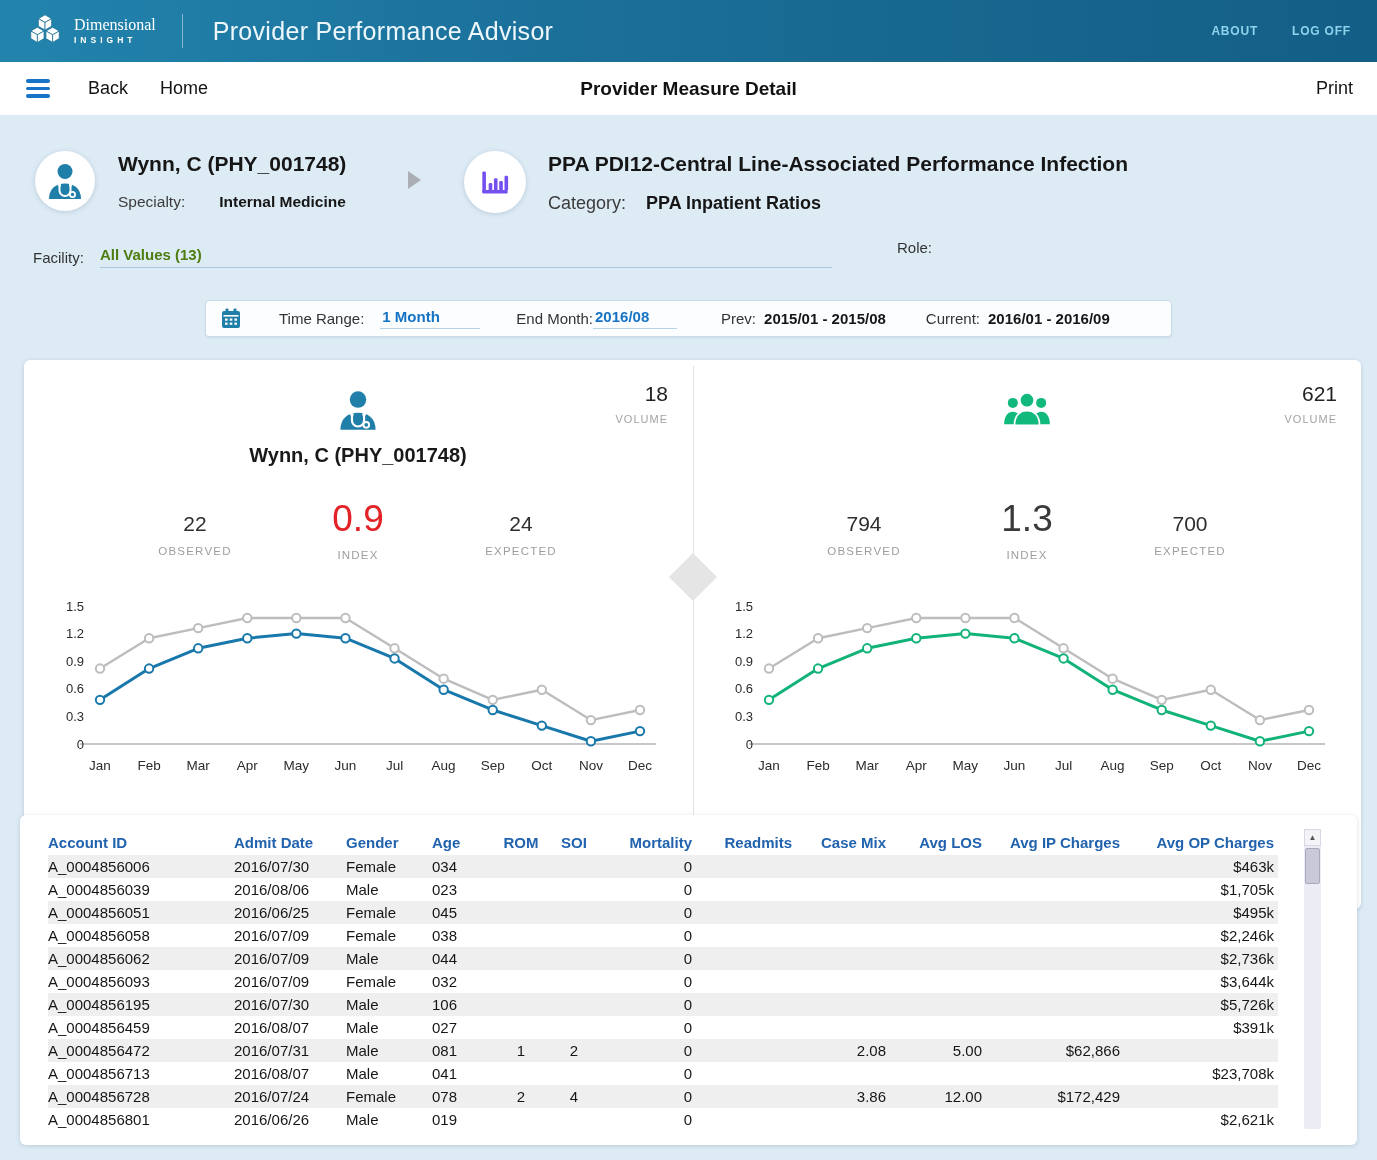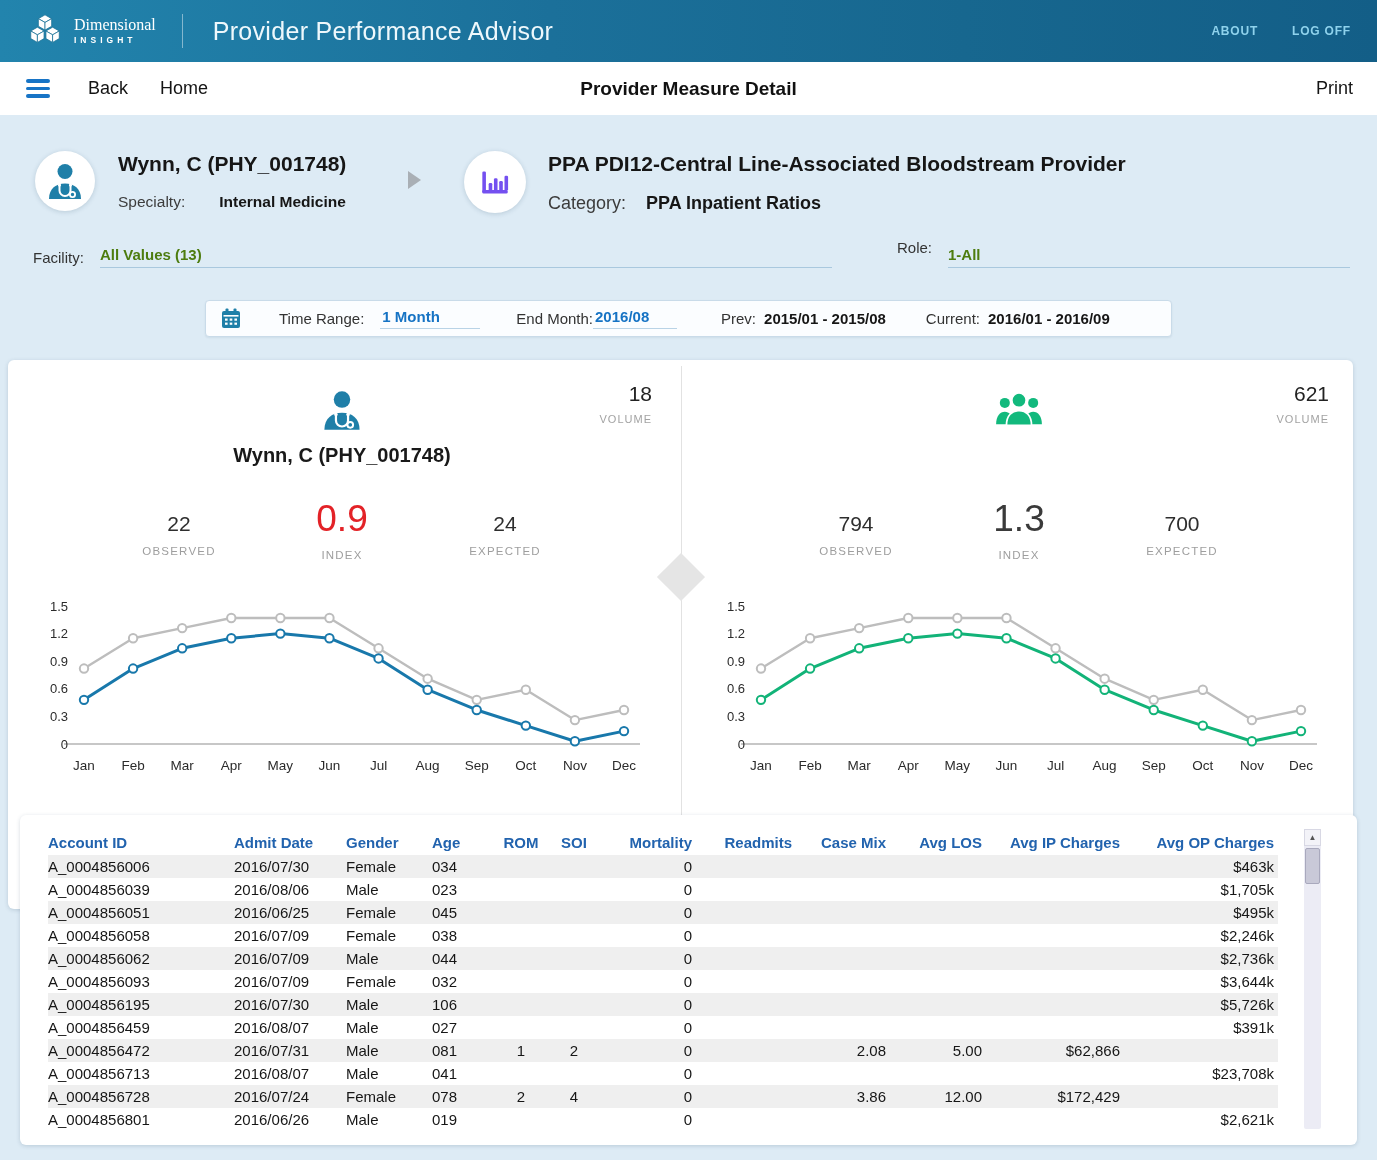--- a/index.html
+++ b/index.html
@@ -49,22 +49,22 @@
   
   .timebar{position:absolute;left:205px;top:300px;width:967px;height:37px;background:#fbfdff;
            border:1px solid #c9dbe9;border-radius:4px;box-sizing:border-box;
            display:flex;align-items:center;box-shadow:0 1px 2px rgba(30,60,90,.08);}
   .tb-label{font-size:15px;color:#333;}
   .tb-link{font-size:15px;font-weight:bold;color:#1673c4;border-bottom:1px solid #b9d3e6;
            padding:0 2px 3px 2px;cursor:pointer;text-align:left;}
   .tb-strong{font-size:15px;font-weight:bold;color:#161616;}
 
   
-  .charts-card{position:absolute;left:8px;top:360px;width:1337px;height:549px;background:#fff;
-               border-radius:6px;box-shadow:0 1px 4px rgba(30,60,90,.18);padding-left:8px;}
+  .charts-card{position:absolute;left:24px;top:360px;width:1337px;height:549px;background:#fff;
+               border-radius:6px;box-shadow:0 1px 4px rgba(30,60,90,.18);}
   .panel{position:absolute;top:0;bottom:0;width:668px;}
   .panel.left{left:0;} .panel.right{right:0;}
   .panel-divider{position:absolute;left:50%;top:6px;bottom:6px;width:1px;background:#e2e2e2;}
   .panel-diamond{position:absolute;left:calc(50% - 17px);top:200px;width:34px;height:34px;
                  background:#e5e5e5;transform:rotate(45deg);}
   .vol{position:absolute;right:24px;top:22px;text-align:right;}
   .vol-num{font-size:21px;color:#222;}
   .vol-label{font-size:11px;color:#a3a3a3;letter-spacing:1px;margin-top:7px;}
   .p-icon{position:absolute;left:0;right:0;top:28px;display:flex;justify-content:center;}
   .p-title{position:absolute;left:0;right:0;top:84px;text-align:center;font-size:20px;font-weight:bold;color:#191919;}
@@ -161,29 +161,28 @@
       <g fill="#7450f0">
         <rect x="6" y="8" width="3.4" height="20" rx="1.2"></rect>
         <rect x="6" y="25.5" width="24" height="3.4" rx="1.2"></rect>
         <rect x="12" y="19" width="3.4" height="7" rx="1.2"></rect>
         <rect x="17" y="14.5" width="3.4" height="11.5" rx="1.2"></rect>
         <rect x="22" y="17" width="3.4" height="9" rx="1.2"></rect>
         <rect x="27" y="12" width="3.4" height="14" rx="1.2"></rect>
       </g>
     </svg>
   </div>
-  <div class="ctx-mtitle">PPA PDI12-Central Line-Associated Bloodstream Provider</div>
+  <div class="ctx-mtitle">PPA PDI12-Central Line-Associated Performance Infection</div>
   <div class="ctx-msub">
     <span>Category:</span><b>PPA Inpatient Ratios</b>
   </div>
 
   <div class="filter-label" style="left:33px;top:249px;">Facility:</div>
   <div class="link-field" style="left:100px;top:246px;width:732px;">All Values (13)</div>
   <div class="filter-label" style="left:897px;top:239px;text-align:center;">Role:</div>
-  <div class="link-field" style="left:948px;top:246px;width:402px;">1-All</div>
 
   <div class="timebar">
     <svg width="20" height="21" viewBox="0 0 20 21" style="margin-left:15px;">
       <rect x="1" y="3" width="18" height="17" rx="2" fill="#1f7fa8"></rect>
       <rect x="4.5" y="0.5" width="3" height="5" rx="1" fill="#1f7fa8"></rect>
       <rect x="12.5" y="0.5" width="3" height="5" rx="1" fill="#1f7fa8"></rect>
       <rect x="2.5" y="7" width="15" height="1.6" fill="#fff"></rect>
       <g fill="#fff">
           <rect x="4" y="10.5" width="2.6" height="2.2"></rect>
           <rect x="8.7" y="10.5" width="2.6" height="2.2"></rect>

